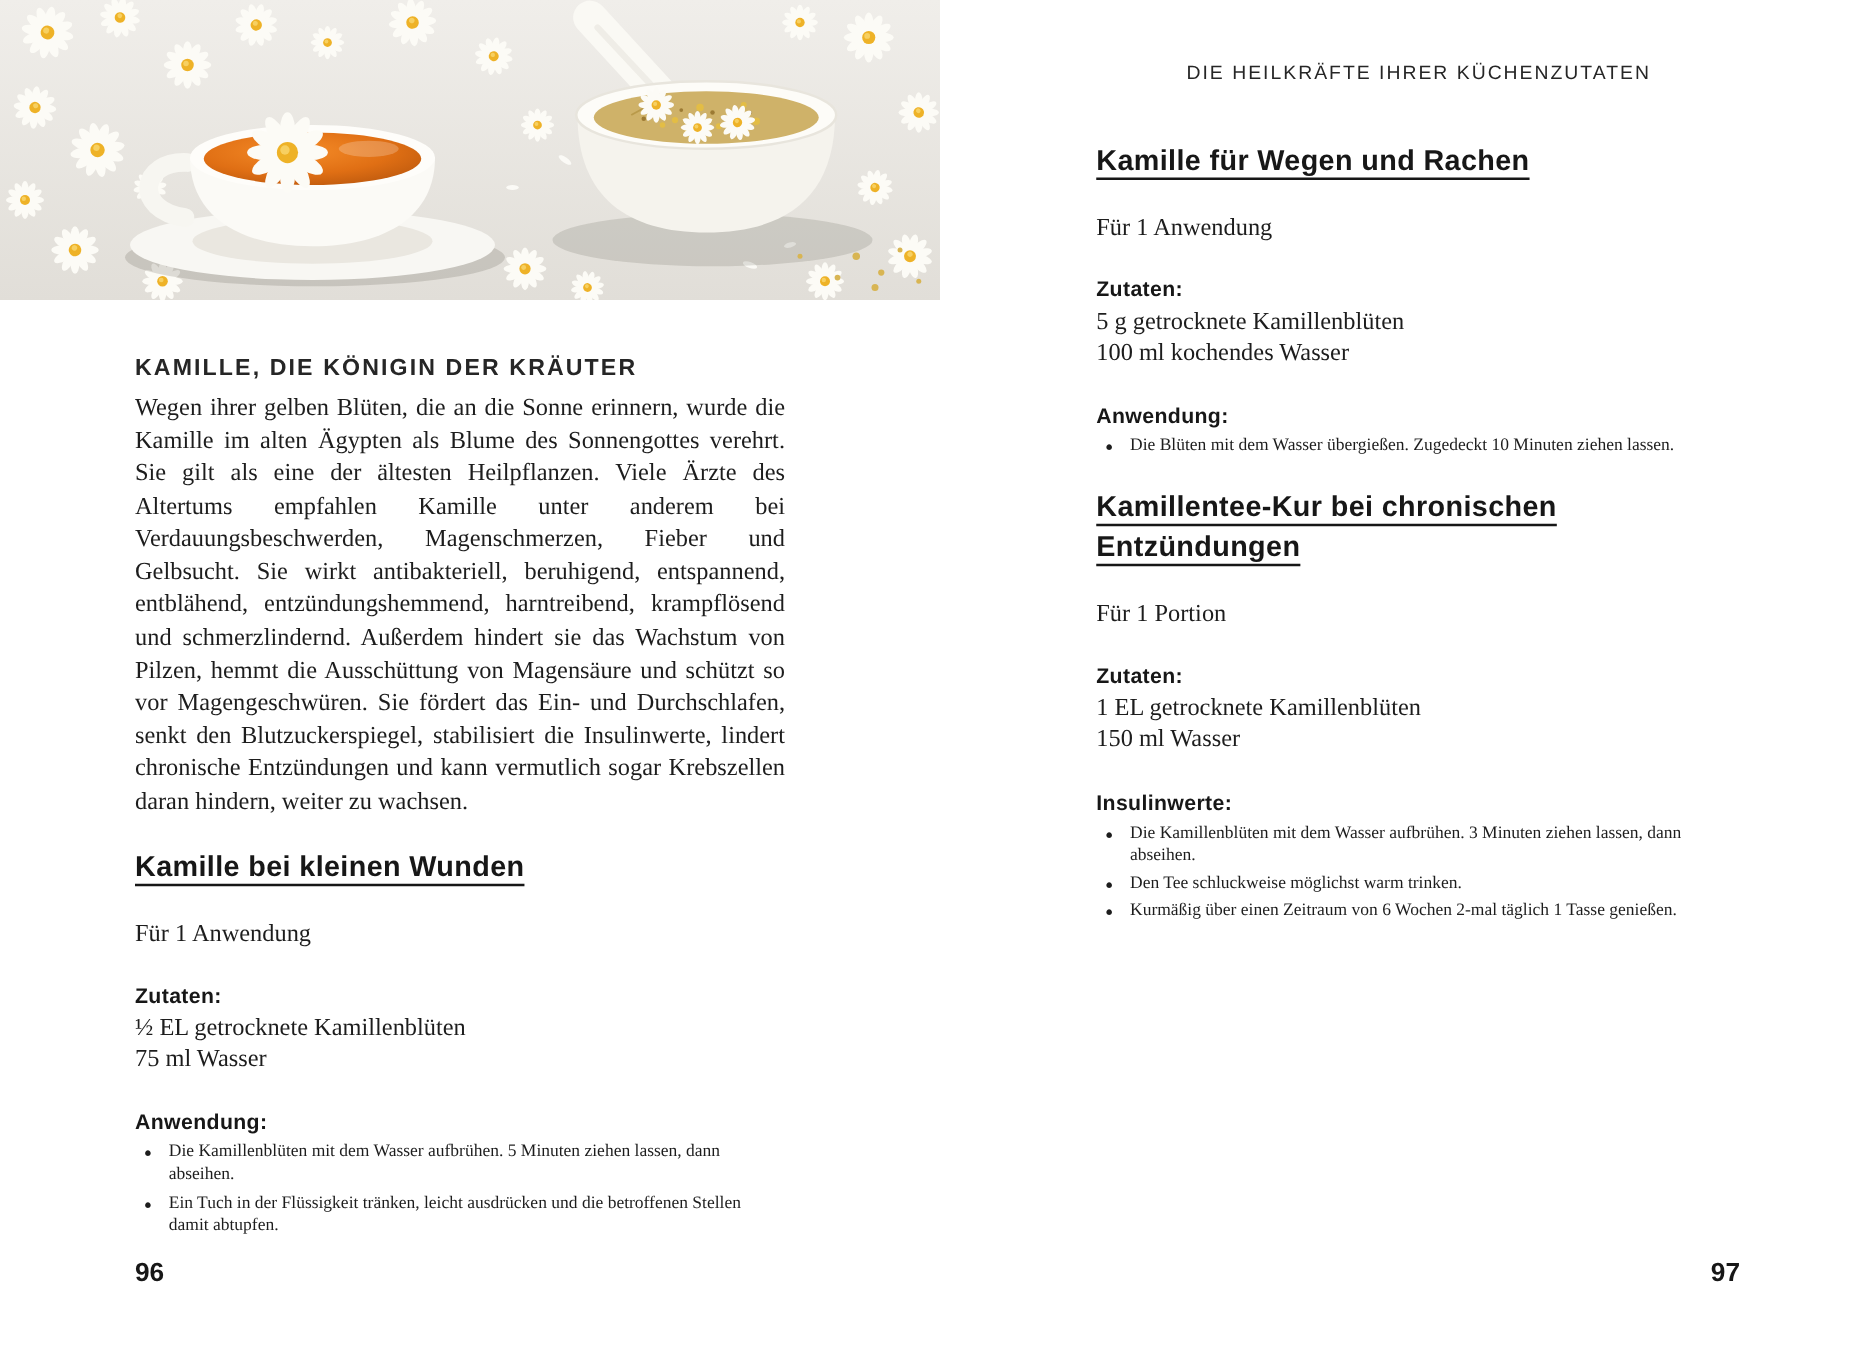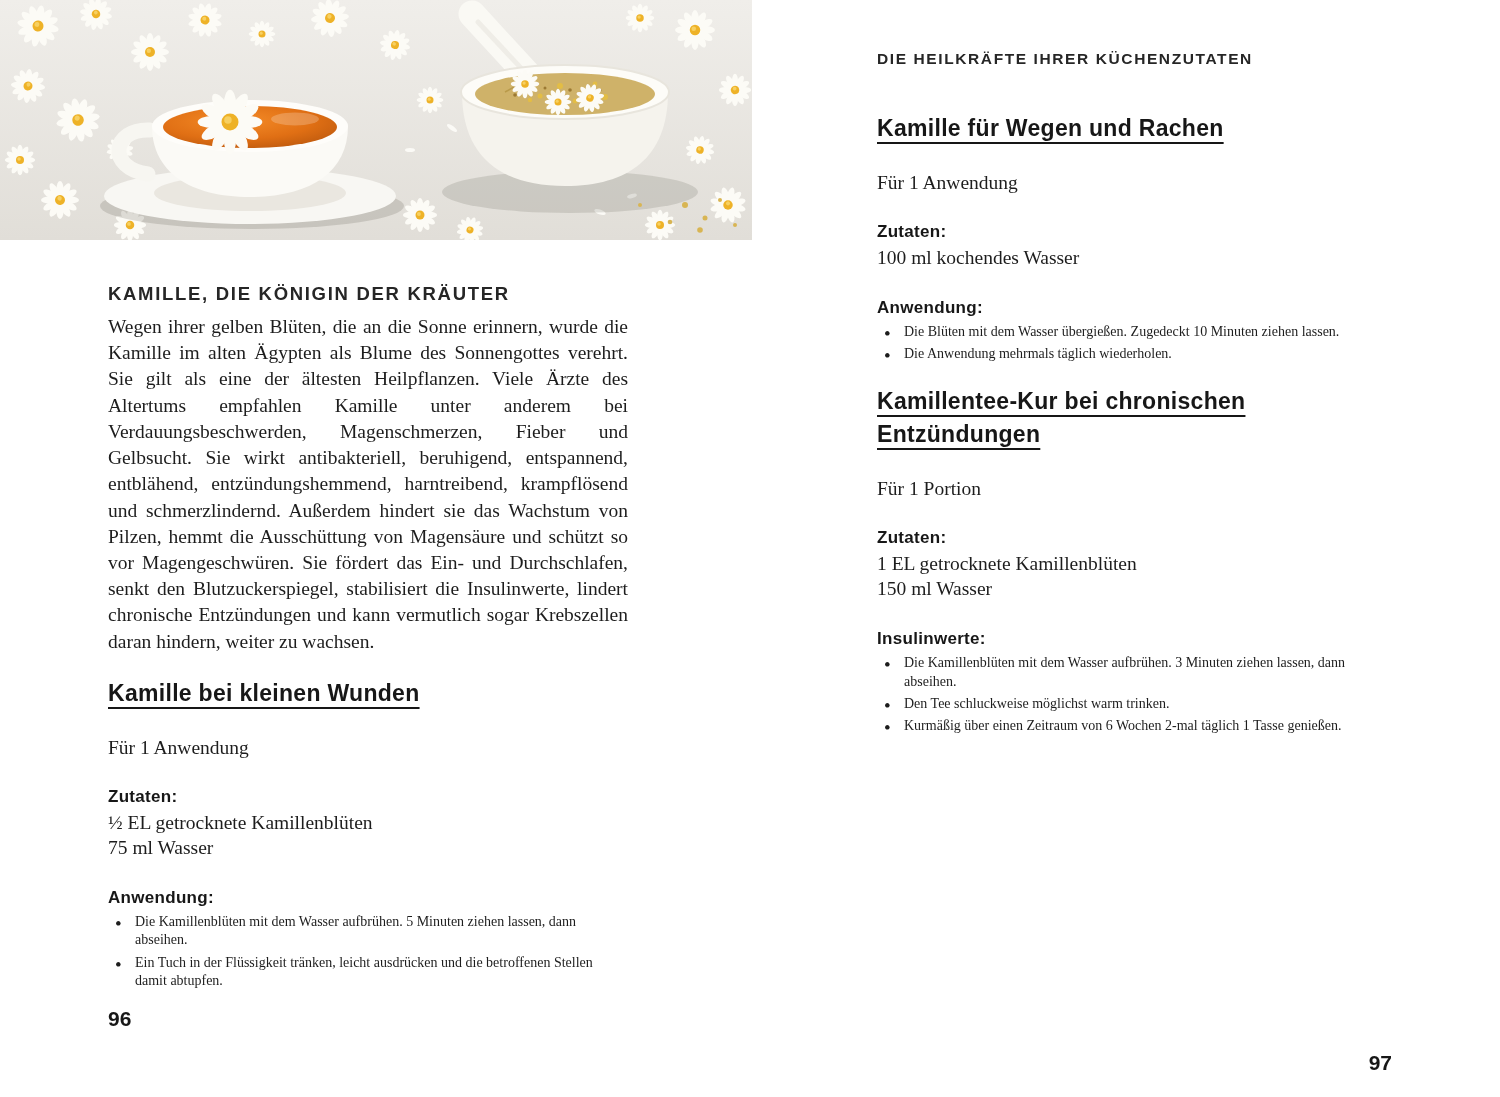--- a/index.html
+++ b/index.html
@@ -35,30 +35,30 @@
   .ing-line{font-size:19.5px;line-height:1.3;margin:0;}
   ul.steps{list-style:none;margin:5px 0 0 0;padding:0;}
   ul.steps li{
     position:relative;padding-left:27px;font-size:14px;line-height:1.3;
     margin-bottom:4px;
   }
   ul.steps li::before{
     content:"\2022";position:absolute;left:7px;top:-1px;font-size:19px;color:#1d1d1d;
   }
   .running-header{
-    font-family:"Liberation Sans", sans-serif;font-weight:bold;
-    font-size:15.5px;letter-spacing:1.6px;color:#262626;text-align:left;margin:0;
+    font-family:"Liberation Sans", sans-serif;font-weight:normal;
+    font-size:15.5px;letter-spacing:1.6px;color:#262626;text-align:center;margin:0;
   }
   .first-title{margin-top:44px;}
   .page-num{
     position:absolute;top:1007px;
     font-family:"Liberation Sans", sans-serif;font-weight:bold;font-size:21px;color:#171717;
   }
   .page-num.left{left:108px;}
-  .page-num.right{right:108px;text-align:right;margin-top:44px;}
+  .page-num.right{right:108px;text-align:right;}
 </style>
 </head>
 <body>
 
 <div class="photo">
   <svg width="752" height="240" viewBox="0 0 752 240" xmlns="http://www.w3.org/2000/svg">
     <defs>
       <linearGradient id="bg" x1="0" y1="0" x2="0" y2="1">
         <stop offset="0" stop-color="#f0eeea"></stop>
         <stop offset="1" stop-color="#e1ded8"></stop>
@@ -197,26 +197,26 @@
   </ul>
 </div>
 
 <div class="col-right">
   <p class="running-header">DIE HEILKRÄFTE IHRER KÜCHENZUTATEN</p>
 
   <h3 class="recipe-title first-title">Kamille für Wegen und Rachen</h3>
   <p class="yield">Für 1 Anwendung</p>
 
   <p class="label">Zutaten:</p>
+  <p class="ing-line">5 g getrocknete Kamillenblüten</p>
   <p class="ing-line">100 ml kochendes Wasser</p>
 
   <p class="label">Anwendung:</p>
   <ul class="steps">
     <li>Die Blüten mit dem Wasser übergießen. Zugedeckt 10 Minuten ziehen lassen.</li>
-    <li>Die Anwendung mehrmals täglich wiederholen.</li>
   </ul>
 
   <h3 class="recipe-title mt-section">Kamillentee-Kur bei chronischen Entzündungen</h3>
   <p class="yield">Für 1 Portion</p>
 
   <p class="label">Zutaten:</p>
   <p class="ing-line">1 EL getrocknete Kamillenblüten</p>
   <p class="ing-line">150 ml Wasser</p>
 
   <p class="label">Insulinwerte:</p>

